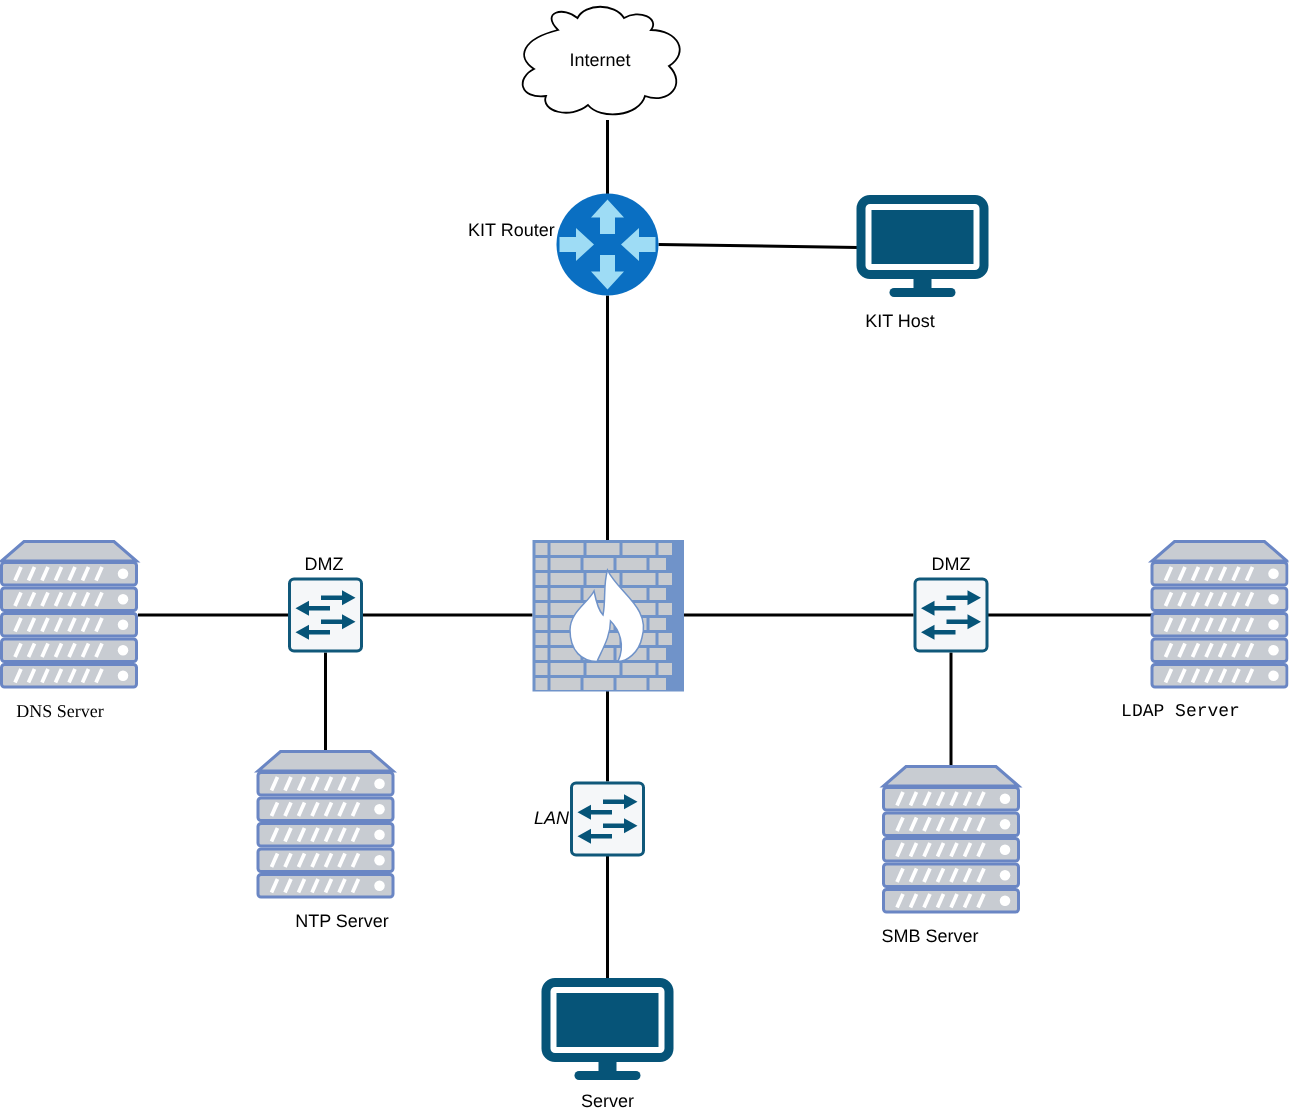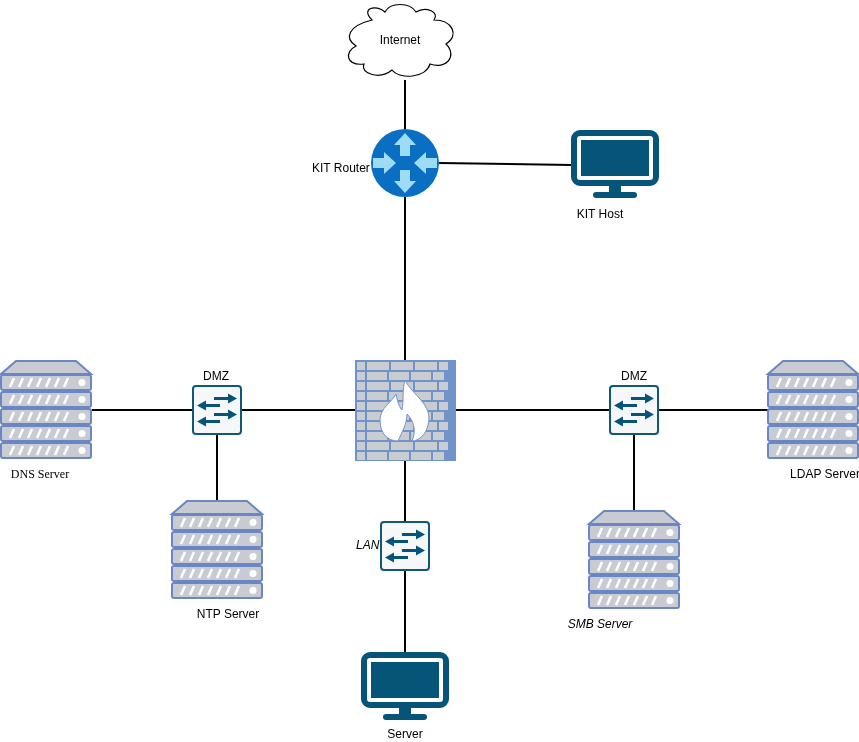--- a/index.html
+++ b/index.html
@@ -146,22 +146,22 @@
 
   <use href="#server-icon" x="0" y="360"></use>
   <use href="#server-icon" x="171" y="500"></use>
   <use href="#server-icon" x="767" y="360"></use>
   <use href="#server-icon" x="588" y="510"></use>
 
   <use href="#monitor-icon" x="361" y="652"></use>
 </svg>
 
 <div class="lbl c" style="left:400px; top:33px;">Internet</div>
-<div class="lbl" style="left:312px; top:161px;">KIT Router</div>
+<div class="lbl" style="left:312px; top:146px;">KIT Router</div>
 <div class="lbl c" style="left:600px; top:207px;">KIT Host</div>
 <div class="lbl c" style="left:216px; top:369px;">DMZ</div>
 <div class="lbl c" style="left:634px; top:369px;">DMZ</div>
 <div class="lbl" style="left:356px; top:538px;font-style:italic;">LAN</div>
 <div class="lbl c" style="left:40px; top:467px;font-family:Liberation Serif, serif;">DNS Server</div>
 <div class="lbl c" style="left:228px; top:607px;">NTP Server</div>
-<div class="lbl c" style="left:825px; top:467px;">LDAP Server</div>
-<div class="lbl c" style="left:600px; top:617px;font-style:italic;">SMB Server</div>
+<div class="lbl c" style="left:787px; top:467px;font-family:Liberation Mono, monospace;">LDAP Server</div>
+<div class="lbl c" style="left:620px; top:617px;">SMB Server</div>
 <div class="lbl c" style="left:405px; top:727px;">Server</div>
 
 </body></html>

